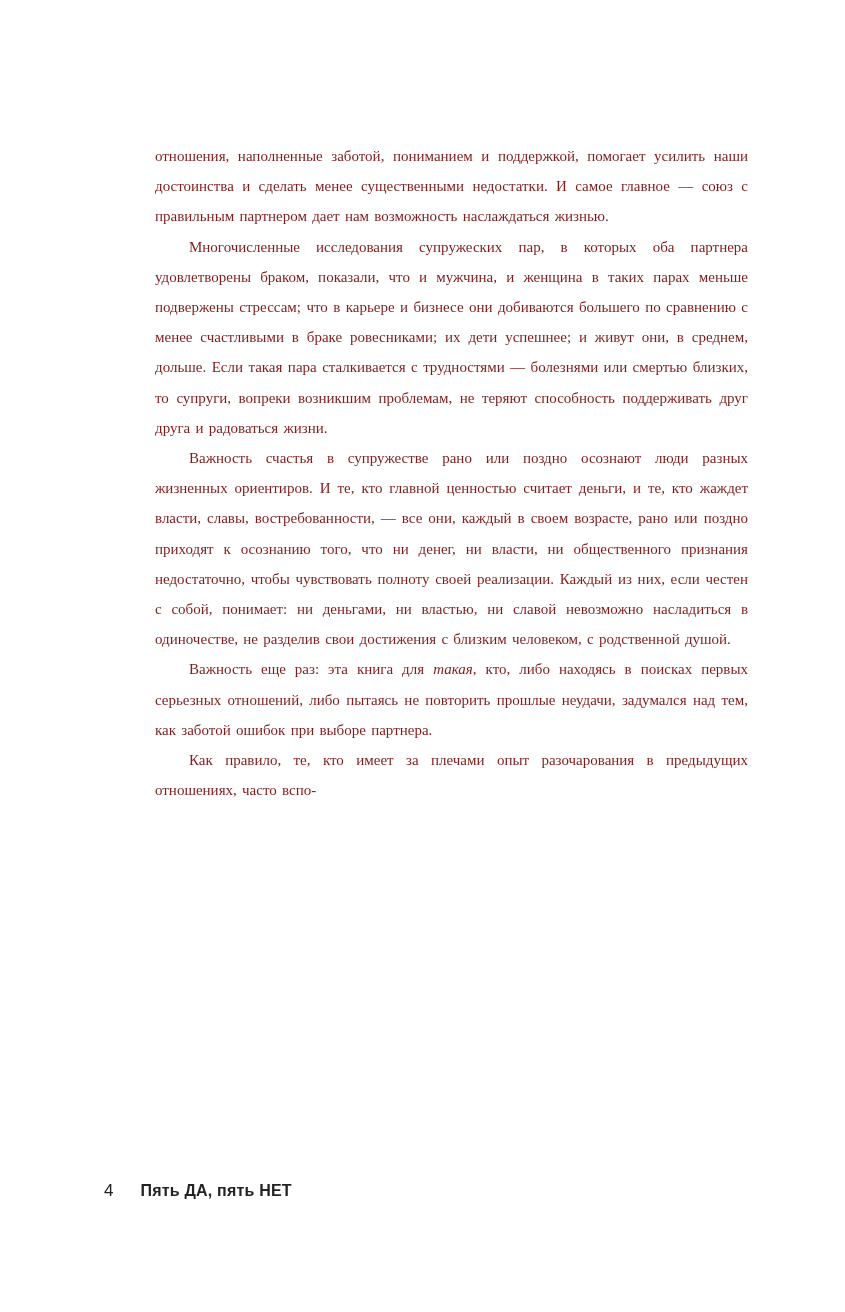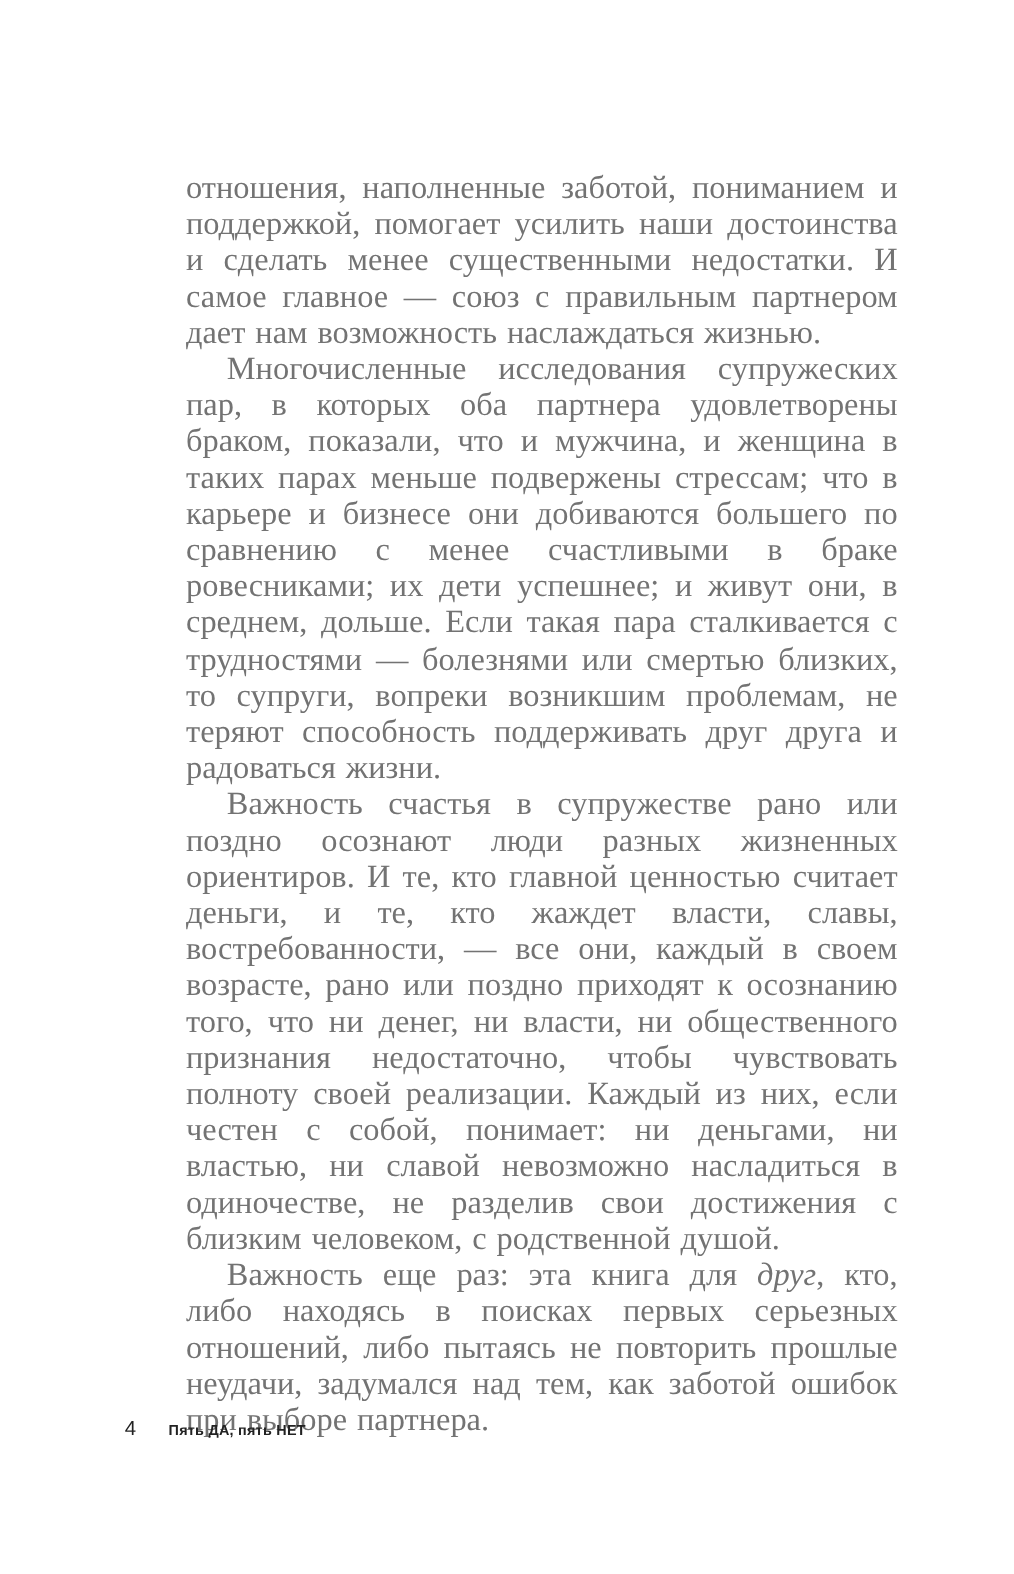--- a/index.html
+++ b/index.html
@@ -17,23 +17,23 @@
   .page {
     position: absolute;
     inset: 0;
     background: #ffffff;
   }
   .text-block {
     position: absolute;
     left: 155px;
     top: 141px;
     width: 593px;
-    font-size: 27px;
+    font-size: 15px;
     line-height: 30.2px;
-    color: #737373;
+    color: #7f1d1d;
     text-align: justify;
     hyphens: auto;
     -webkit-hyphens: auto;
     word-spacing: 1.5px;
   }
   .para {
     margin: 0;
     text-indent: 34px;
   }
   .para.no-indent {
@@ -50,40 +50,41 @@
     align-items: baseline;
     gap: 27px;
     font-family: "Liberation Sans", "DejaVu Sans", sans-serif;
     color: #222222;
   }
   .footer .page-num {
     font-size: 17px;
     font-weight: 400;
   }
   .footer .book-title {
-    font-size: 12px;
+    font-size: 16px;
     font-weight: 700;
     letter-spacing: 0.2px;
     text-align: center;
   }
 </style>
 </head>
 <body>
 
 <div class="page">
 
   <div class="text-block">
     <p class="para no-indent">отношения, наполненные заботой, пониманием и поддержкой, помогает усилить наши достоинства и сделать менее существенными недостатки. И самое главное — союз с правильным партнером дает нам возможность наслаждаться жизнью.</p>
 
     <p class="para">Многочисленные исследования супружеских пар, в которых оба партнера удовлетворены браком, показали, что и мужчина, и женщина в таких парах меньше подвержены стрессам; что в карьере и бизнесе они добиваются большего по сравнению с менее счастливыми в браке ровесниками; их дети успешнее; и живут они, в среднем, дольше. Если такая пара сталкивается с трудностями — болезнями или смертью близких, то супруги, вопреки возникшим проблемам, не теряют способность поддерживать друг друга и радоваться жизни.</p>
 
     <p class="para">Важность счастья в супружестве рано или поздно осознают люди разных жизненных ориентиров. И те, кто главной ценностью считает деньги, и те, кто жаждет власти, славы, востребованности, — все они, каждый в своем возрасте, рано или поздно приходят к осознанию того, что ни денег, ни власти, ни общественного признания недостаточно, чтобы чувствовать полноту своей реализации. Каждый из них, если честен с собой, понимает: ни деньгами, ни властью, ни славой невозможно насладиться в одиночестве, не разделив свои достижения с близким человеком, с родственной душой.</p>
 
-    <p class="para"><span>Важность еще раз: эта книга для </span><em>друг</em><span>, кто, либо находясь в поисках первых серьезных отношений, либо пытаясь не повторить прошлые неудачи, задумался над тем, как заботой ошибок при выборе партнера.</span></p>
+    <p class="para"><span>Важность еще раз: эта книга для </span><em>такая</em><span>, кто, либо находясь в поисках первых серьезных отношений, либо пытаясь не повторить прошлые неудачи, задумался над тем, как заботой ошибок при выборе партнера.</span></p>
 
+    <p class="para">Как правило, те, кто имеет за плечами опыт разочарования в предыдущих отношениях, часто вспо-</p>
   </div>
 
   <div class="footer">
     <span class="page-num">4</span>
     <span class="book-title">Пять ДА, пять НЕТ</span>
   </div>
 
 </div>
 
 </body></html>

